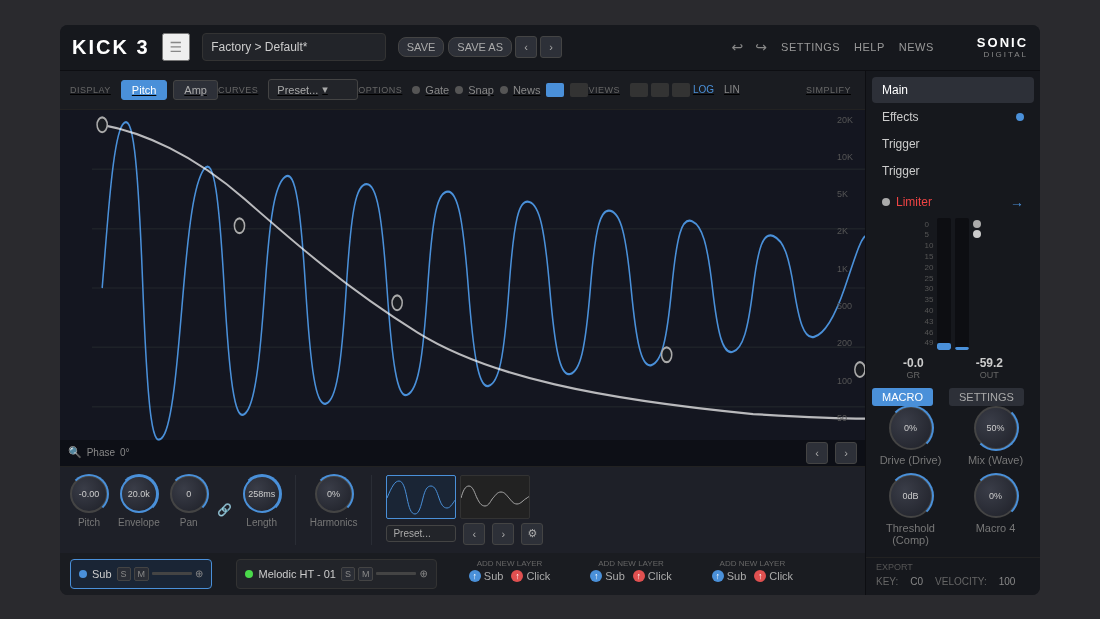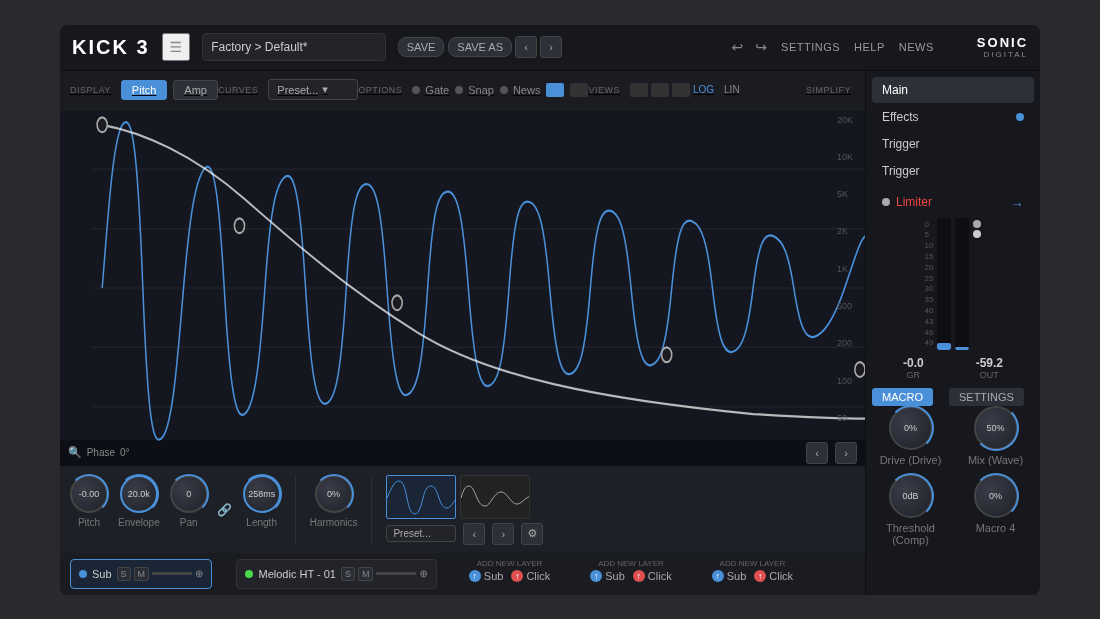--- a/index.html
+++ b/index.html
@@ -1052,15 +1052,25 @@
           <div class="macro-knob-item">
             <div class="macro-knob">
               <div class="macro-knob-ring blue"></div>
               <span class="macro-knob-value">0%</span>
             </div>
             <span class="macro-knob-label">Macro 4</span>
           </div>
         </div>
       </div>
 
+      <div class="export-section">
+        <div class="export-label">EXPORT</div>
+        <div class="export-row">
+          <span class="export-key">KEY:</span>
+          <span class="export-val">C0</span>
+          <span class="export-key">VELOCITY:</span>
+          <span class="export-val">100</span>
+        </div>
+
+      </div>
     </div>
   </div>
 </div>
 
 </body></html>

